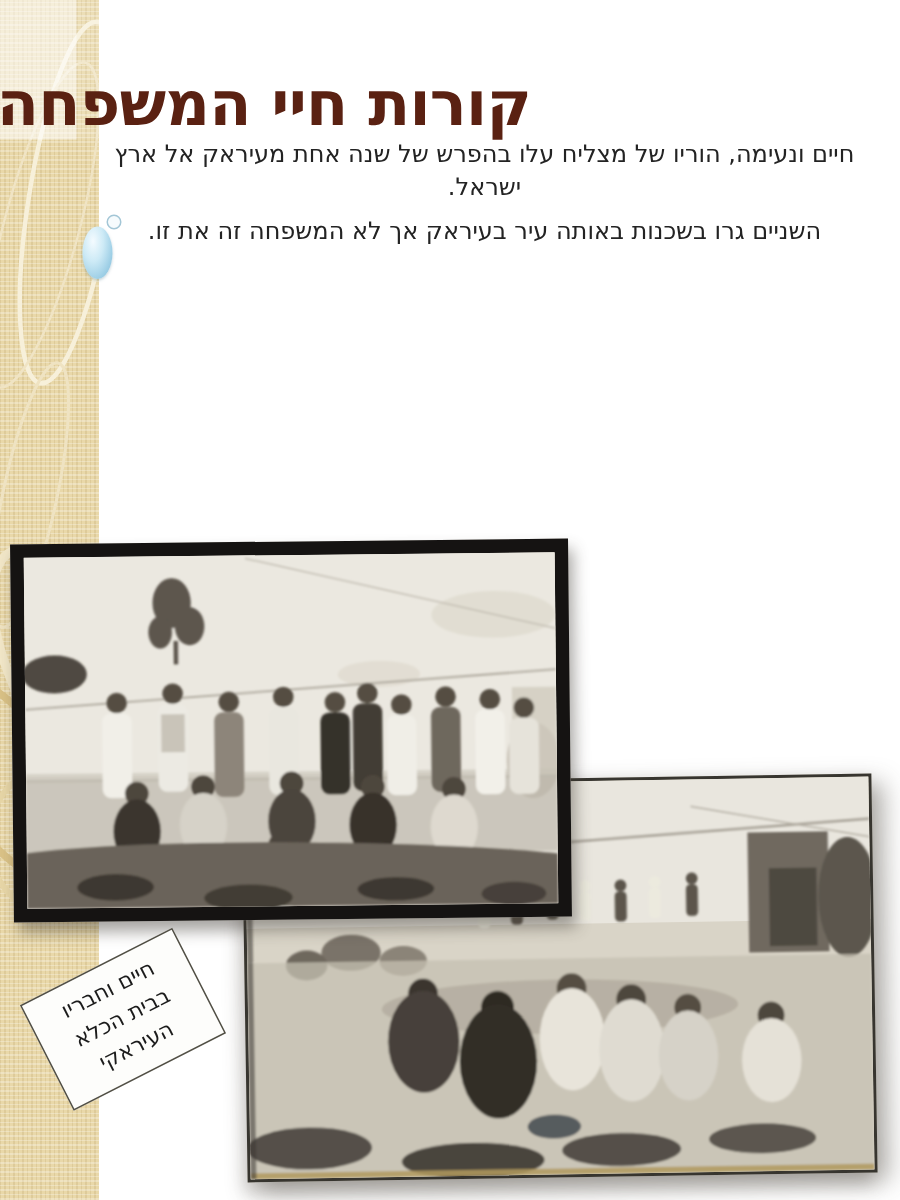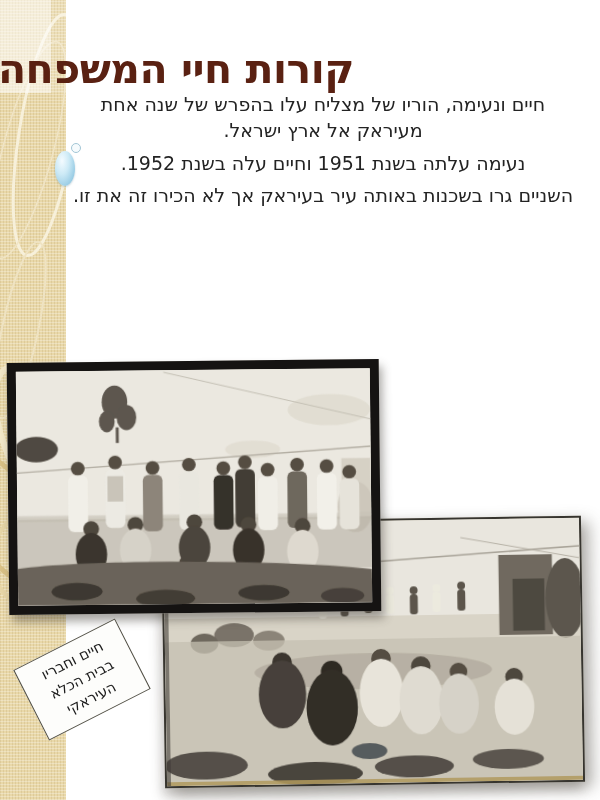--- a/index.html
+++ b/index.html
@@ -31,21 +31,21 @@
     position:absolute;top:24px;right:246px;z-index:2;
     direction:rtl;white-space:nowrap;
     font-size:41px;letter-spacing:-.5px;
     color:var(--title_text,#5a2112);
     margin-top:21px;
   }
   
   .body-text{
     position:absolute;left:66px;right:20px;top:92px;z-index:2;
     direction:rtl;text-align:center;
-    font-size:19px;line-height:1.36;color:var(--body_text,#232323);
+    font-size:16px;line-height:1.36;color:var(--body_text,#232323);
   }
   .body-text p{margin:0 0 7px 0;}
   
   .oval-bullet{
     position:absolute;left:55px;top:151px;width:20px;height:35px;z-index:2;
     border-radius:50%;
     background:radial-gradient(ellipse at 35% 28%, #f4fbff 0%, #cdeaf6 38%, var(--bullet_blue,#9ecfe6) 72%, #83b7d2 100%);
     box-shadow:0 1px 2px rgba(90,130,150,.35);
   }
   .oval-bullet-ring{
@@ -91,22 +91,21 @@
       <ellipse cx="20" cy="330" rx="18" ry="90" fill="none" stroke="#efe3c2" stroke-width="2" transform="rotate(12 20 330)"></ellipse>
     </svg>
     <div class="sidebar-highlight2"></div>
     <div class="sidebar-highlight"></div>
   </div>
 
   <h1 class="title">קורות חיי המשפחה:</h1>
 
   <div class="body-text" dir="rtl">
     <p>חיים ונעימה,  הוריו של מצליח עלו בהפרש של שנה אחת מעיראק אל ארץ ישראל.</p>
-    <p>נעימה עלתה בשנת 1951 וחיים עלה בשנת 1952.</p>
-    <p>השניים גרו בשכנות באותה עיר בעיראק אך לא הכירו זה את זו.</p>
+    <p>השניים גרו בשכנות באותה עיר בעיראק אך לא המשפחה זה את זו.</p>
   </div>
 
   <div class="oval-bullet"></div>
   <div class="oval-bullet-ring"></div>
 
   <div class="photo1">
     <svg viewBox="0 0 360 240" preserveAspectRatio="none">
       <defs>
           <filter id="soft1" x="-5%" y="-5%" width="110%" height="110%">
             <feGaussianBlur stdDeviation="0.7"></feGaussianBlur>

